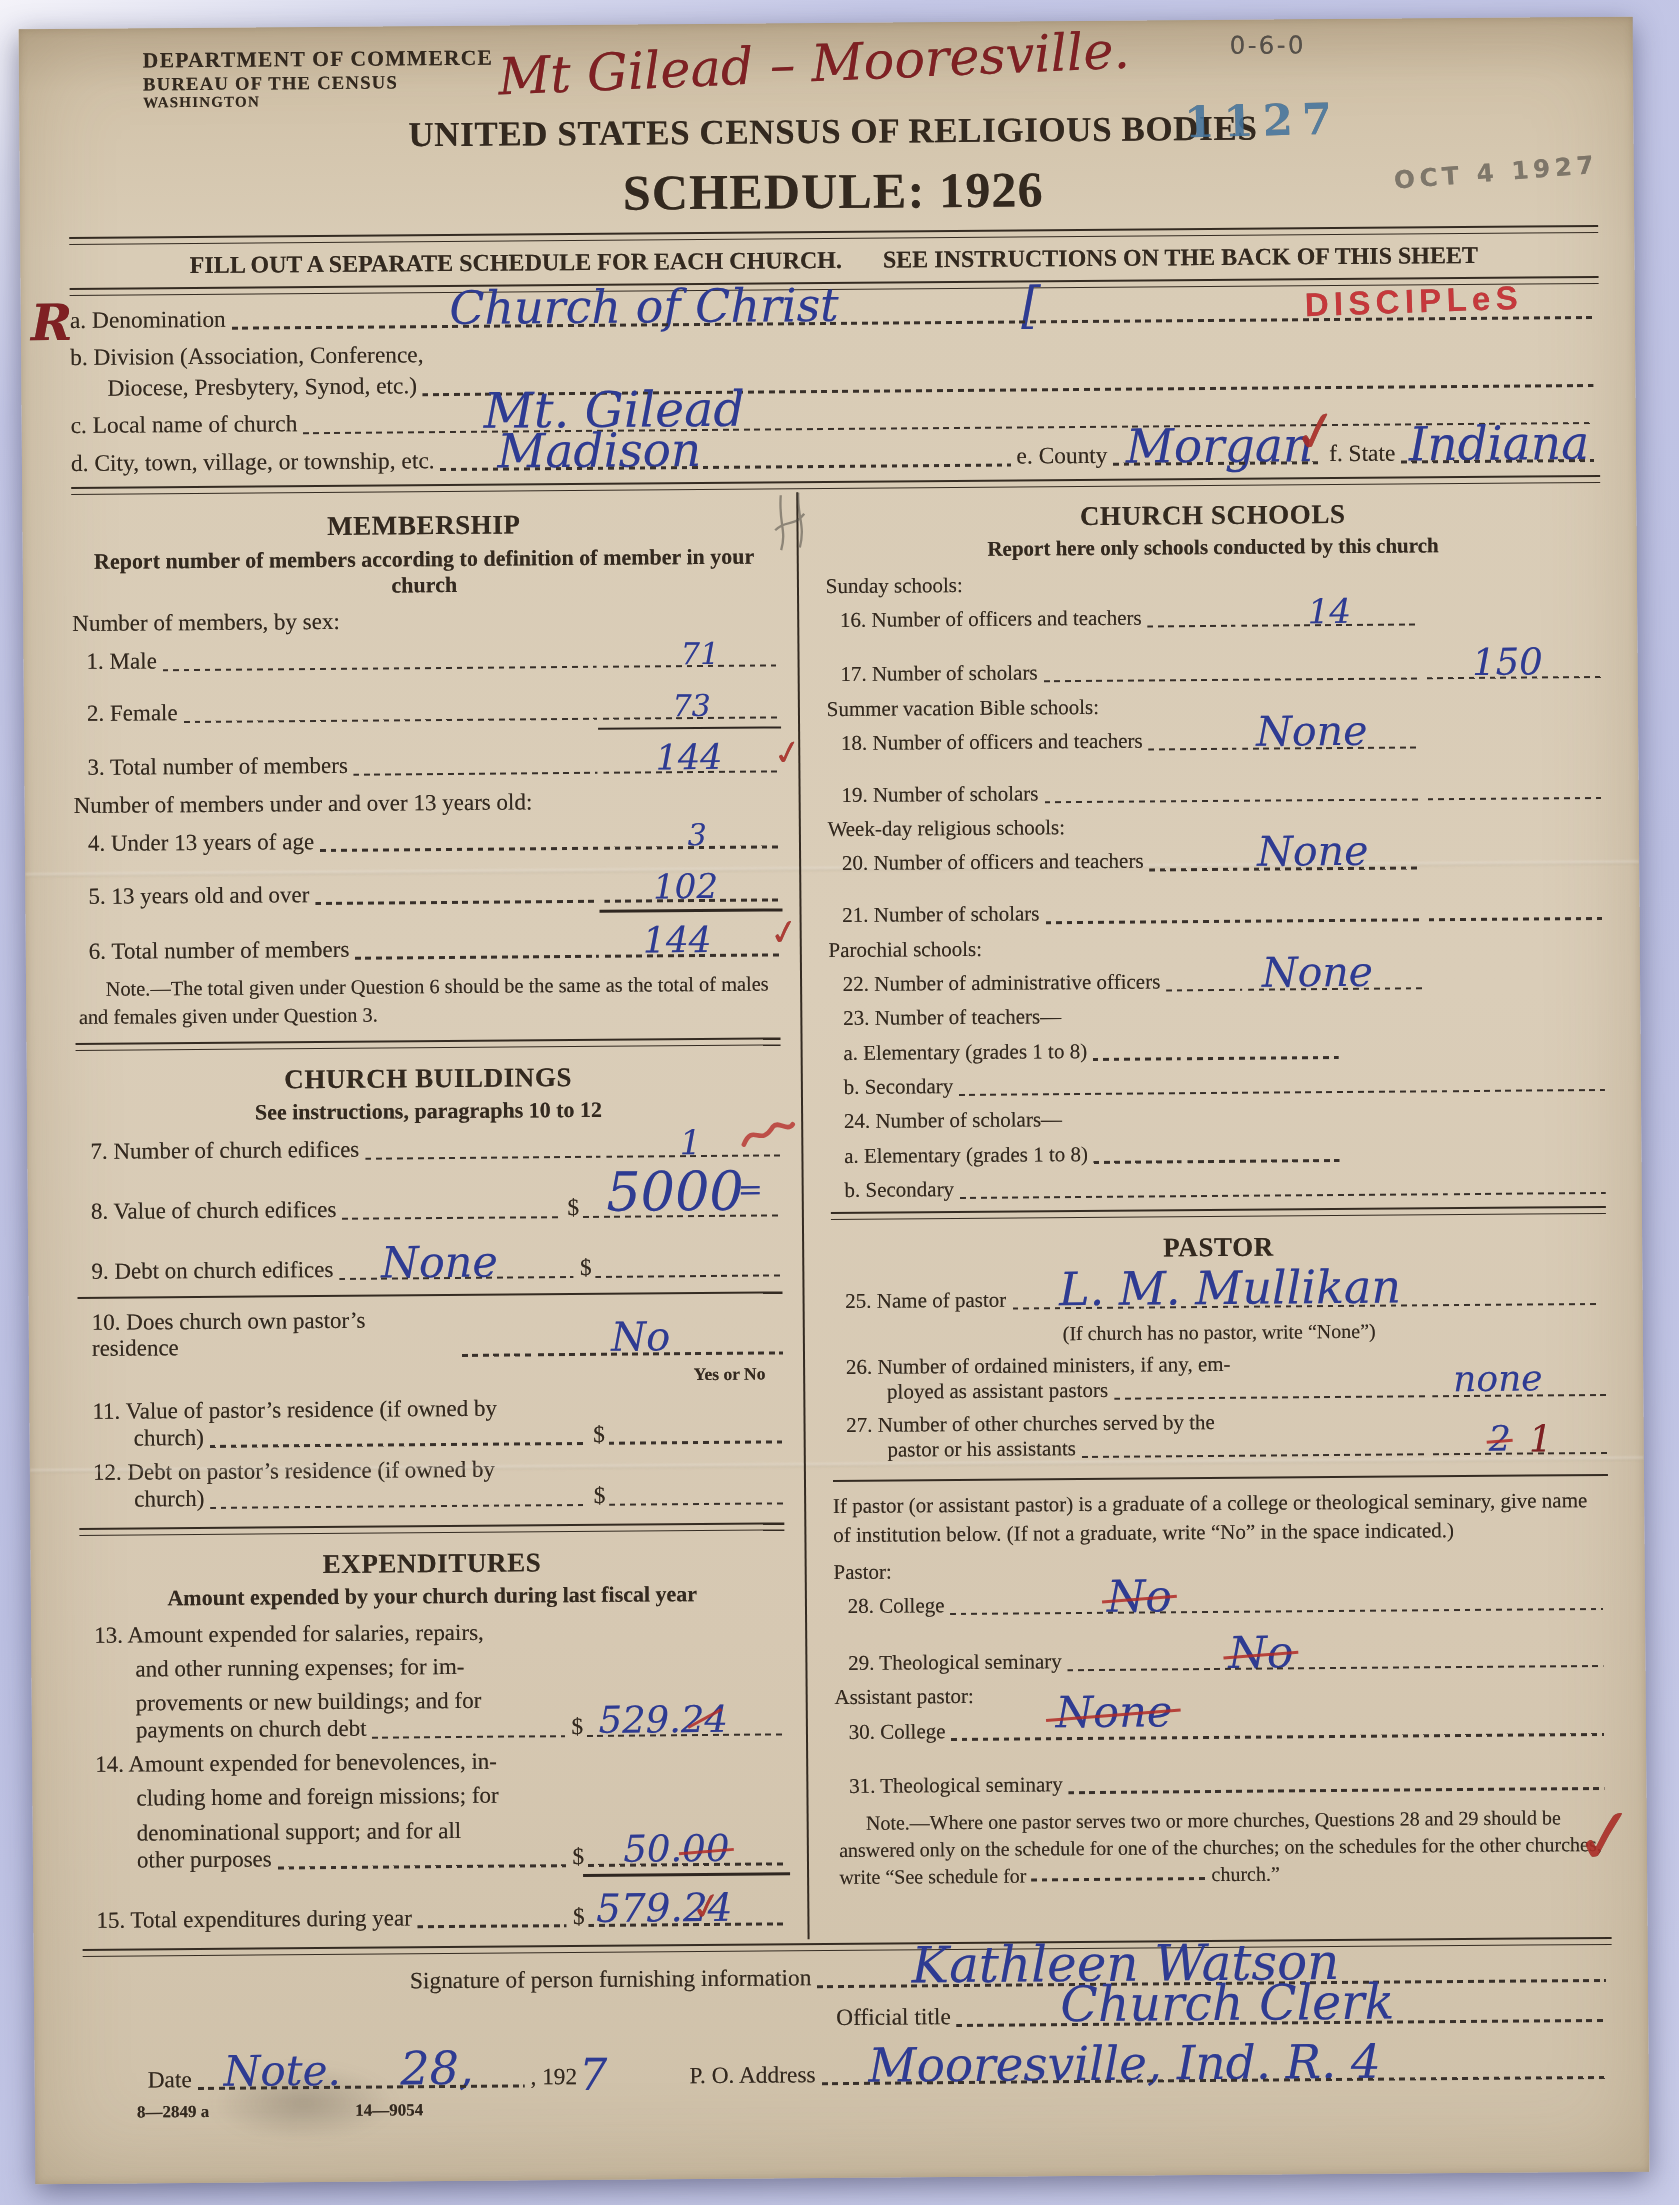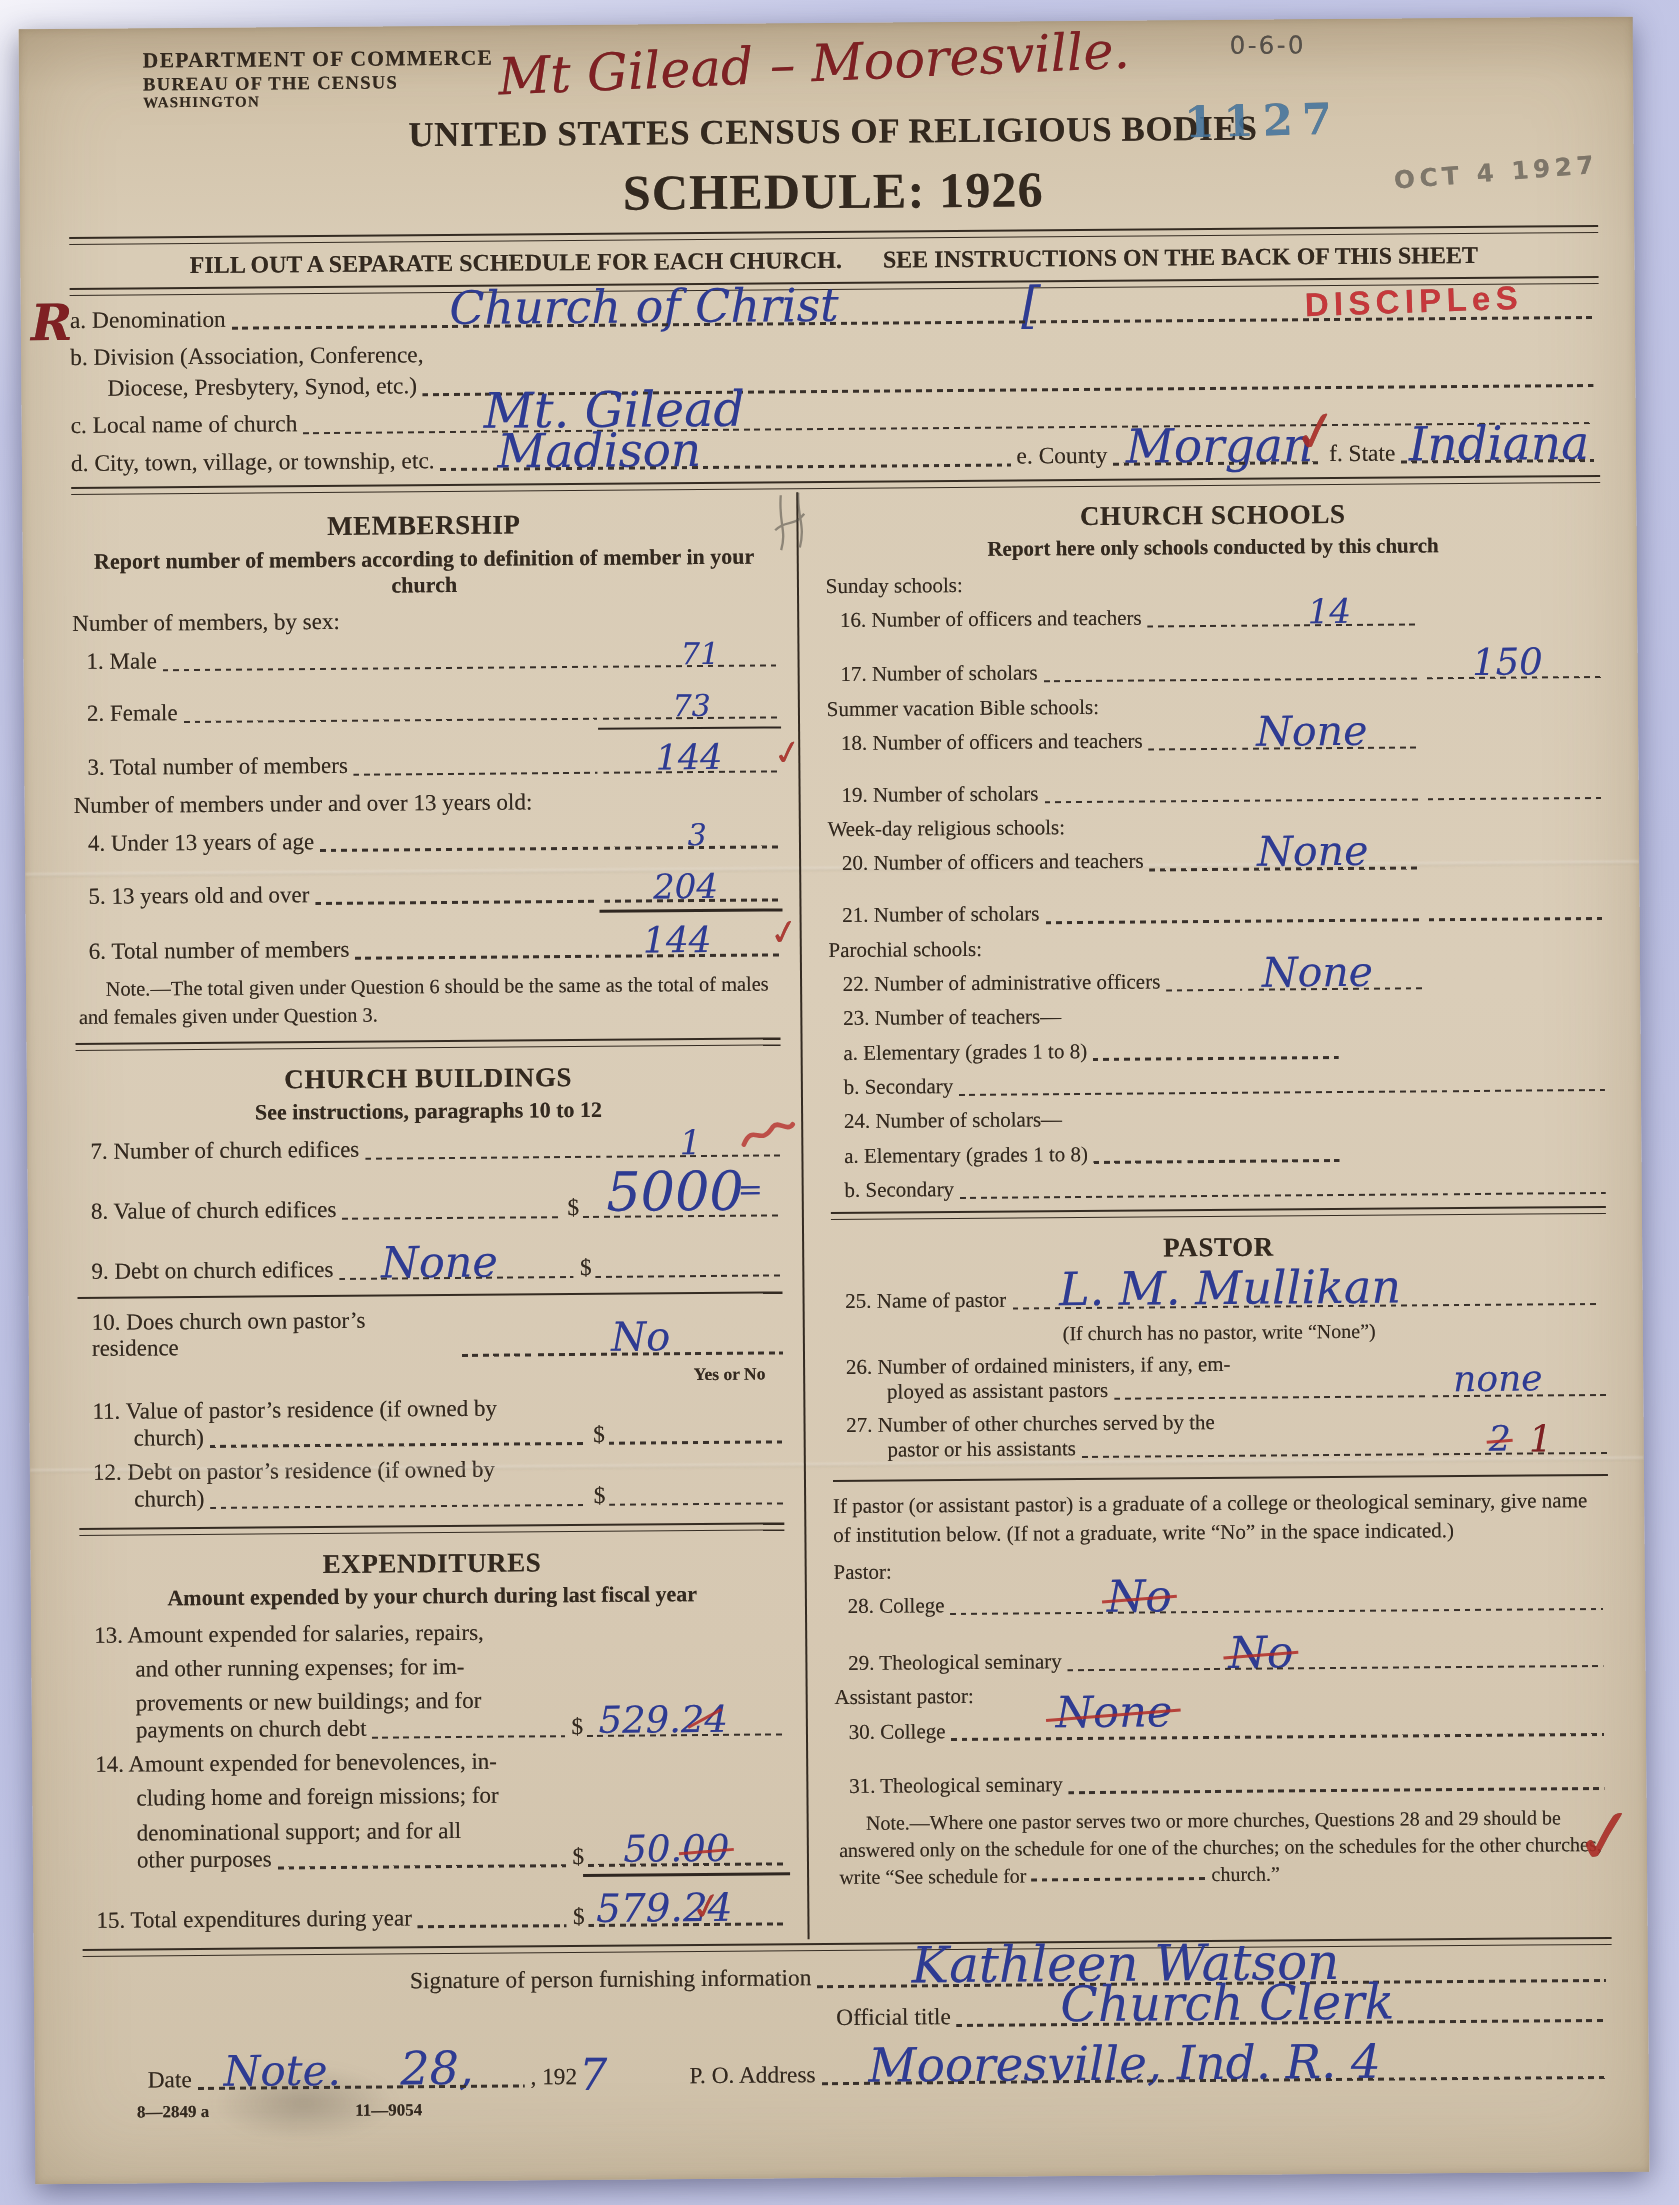--- a/index.html
+++ b/index.html
@@ -201,21 +201,21 @@
         <span>4. Under 13 years of age</span>
         <span class="dots"></span>
         <span class="ans">
             <span class="hw" style="left:48%">3</span>
           </span>
       </div>
       <div class="qrow" style="margin-top:27px">
         <span>5. 13 years old and over</span>
         <span class="dots"></span>
         <span class="ans sum">
-            <span class="hw" style="left:28%;font-size:34px">204</span>
+            <span class="hw" style="left:28%;font-size:34px">102</span>
           </span>
       </div>
       <div class="qrow" style="margin-top:29px">
         <span>6. Total number of members</span>
         <span class="dots"></span>
         <span class="ans">
           <span class="hw" style="left:22%;font-size:36px">144</span>
           <span class="check" style="position:absolute;right:-20px;top:-23.4px;font-size:35px">✓</span>
         </span>
       </div>
@@ -502,17 +502,17 @@
       </span>
       <span>, 192</span>
       <span class="hw" style="font-size:44px;margin-left:2.3px;position:relative;top:7px">7</span>
       <span style="margin-left:82px">P. O. Address</span>
       <span class="dots">
         <span class="hw" style="left:6%;font-size:47px;bottom:-1.2px">Mooresville, Ind.   R. 4</span>
       </span>
     </div>
     <div class="codes">
       <span>8—2849 a</span>
-      <span>11—9054</span>
+      <span>14—9054</span>
     </div>
   </section>
 </div>
 
 
 </body></html>

